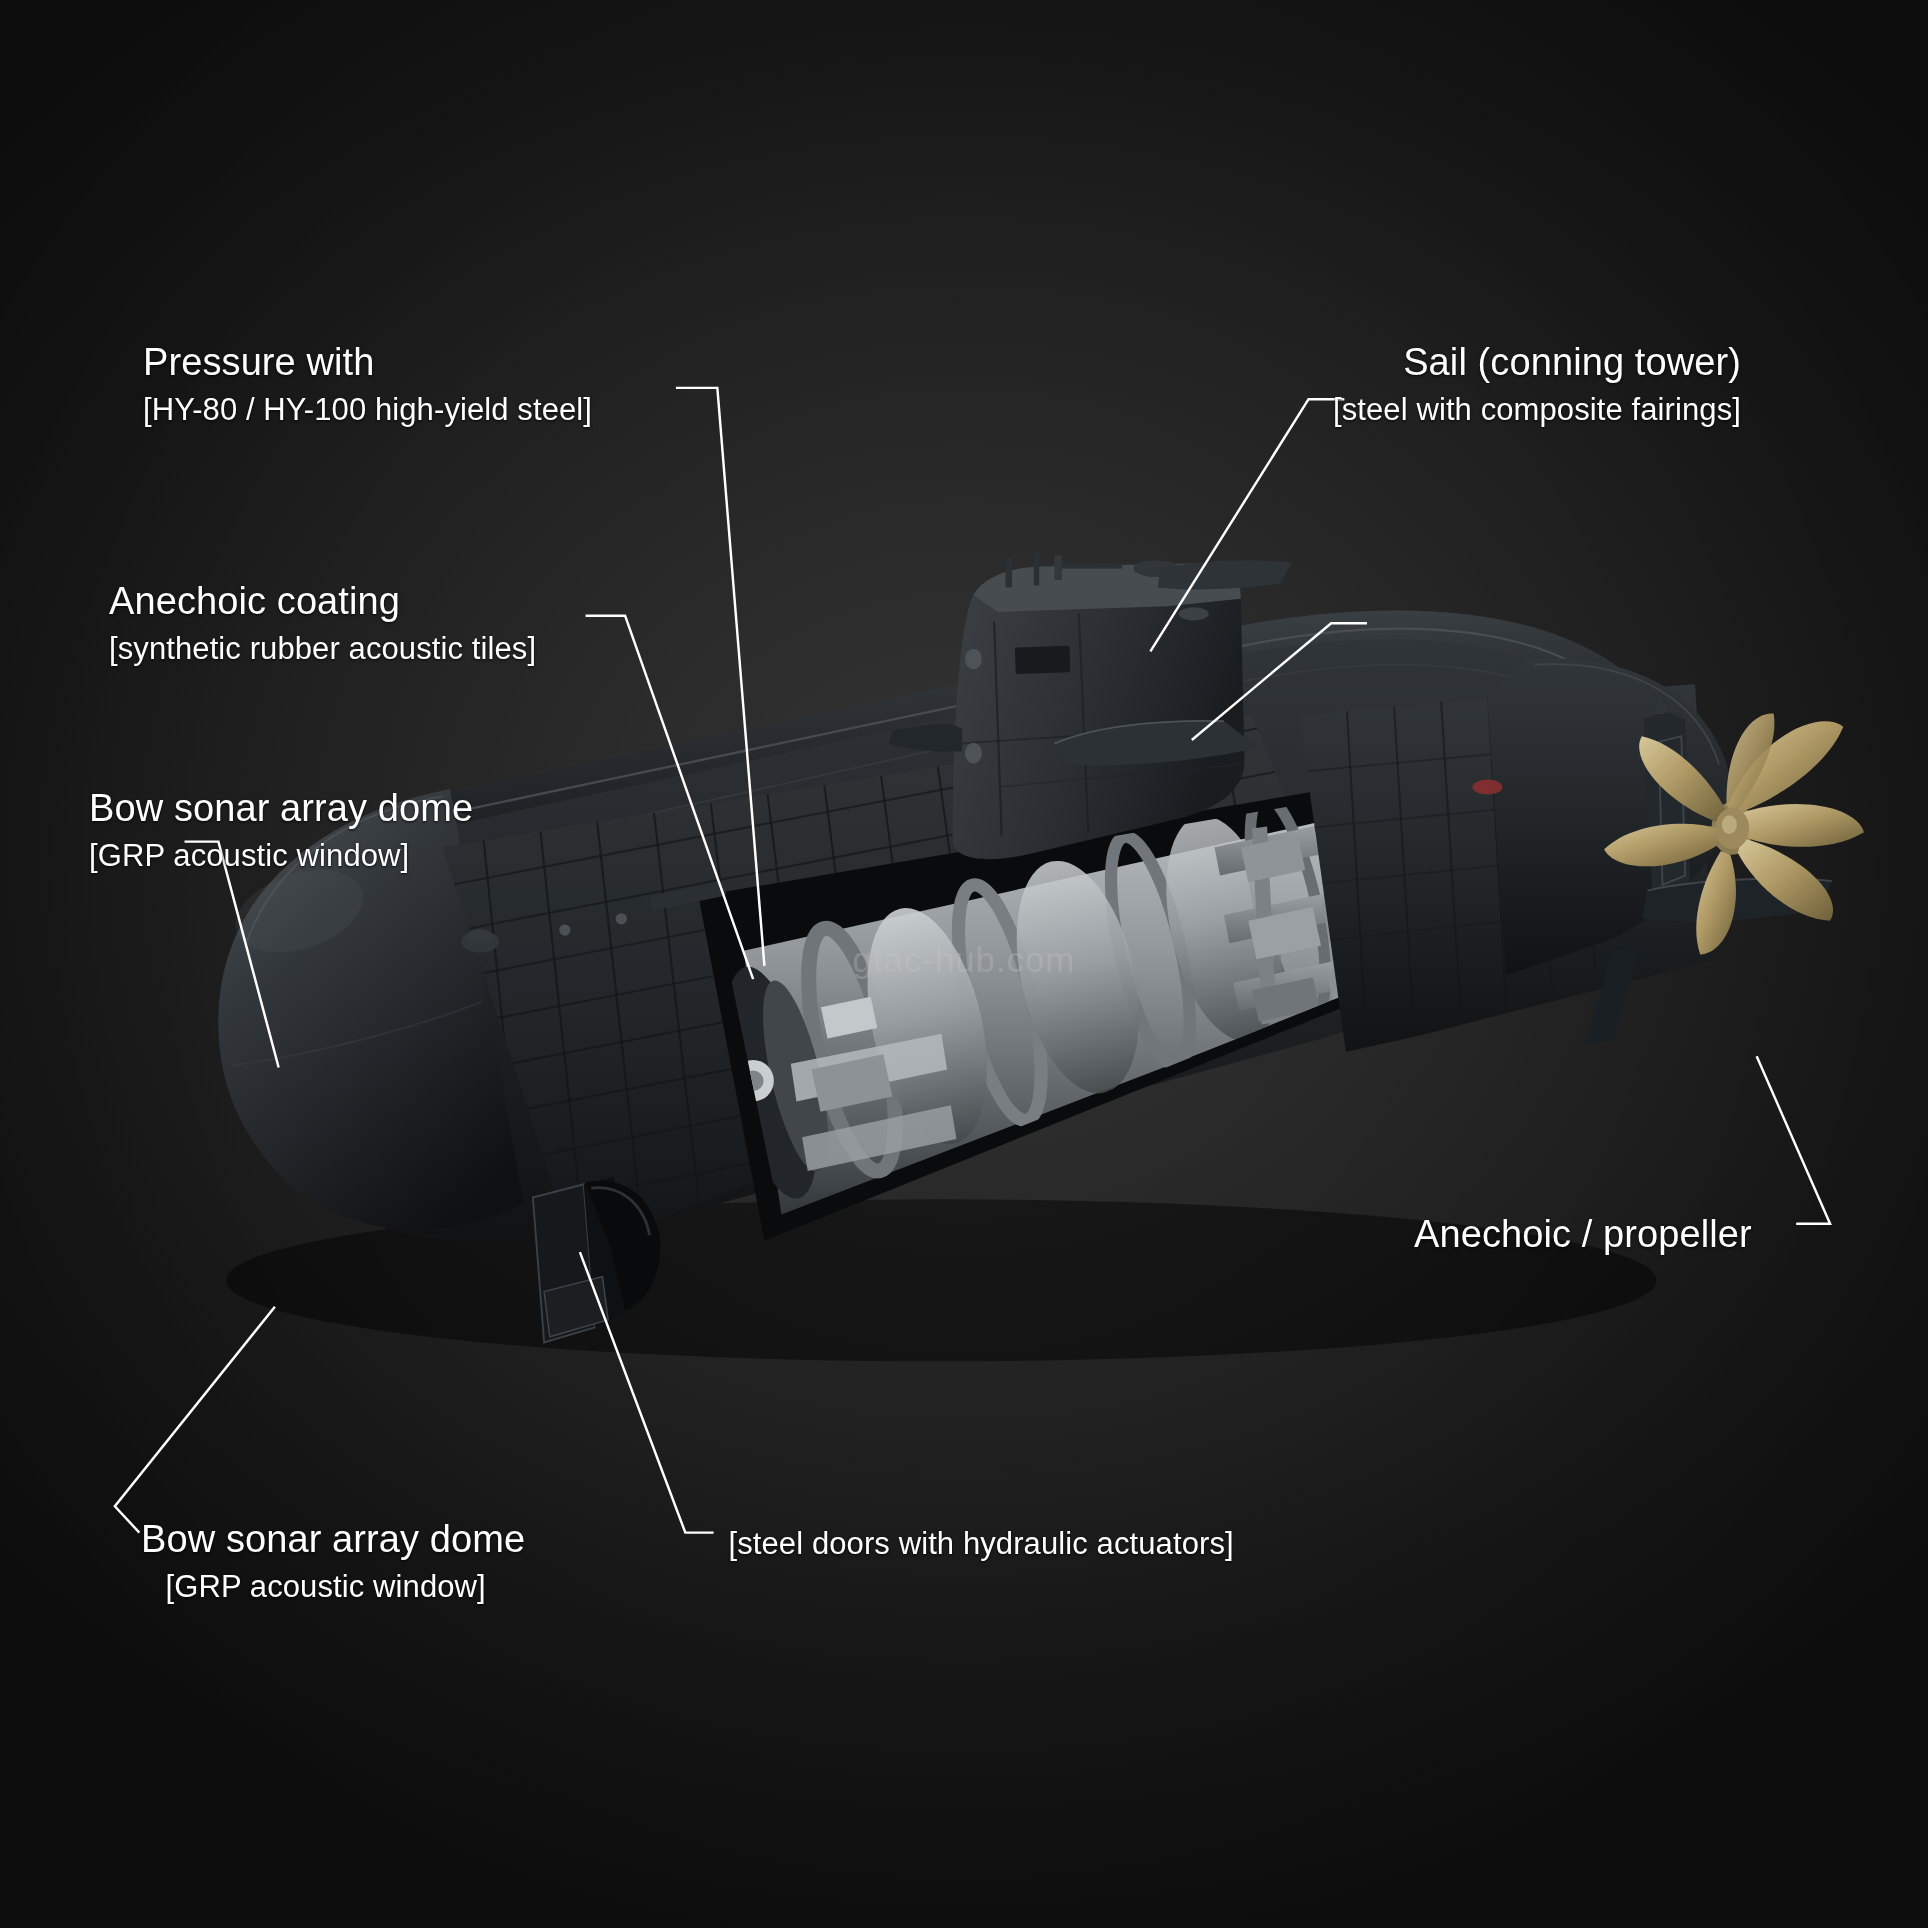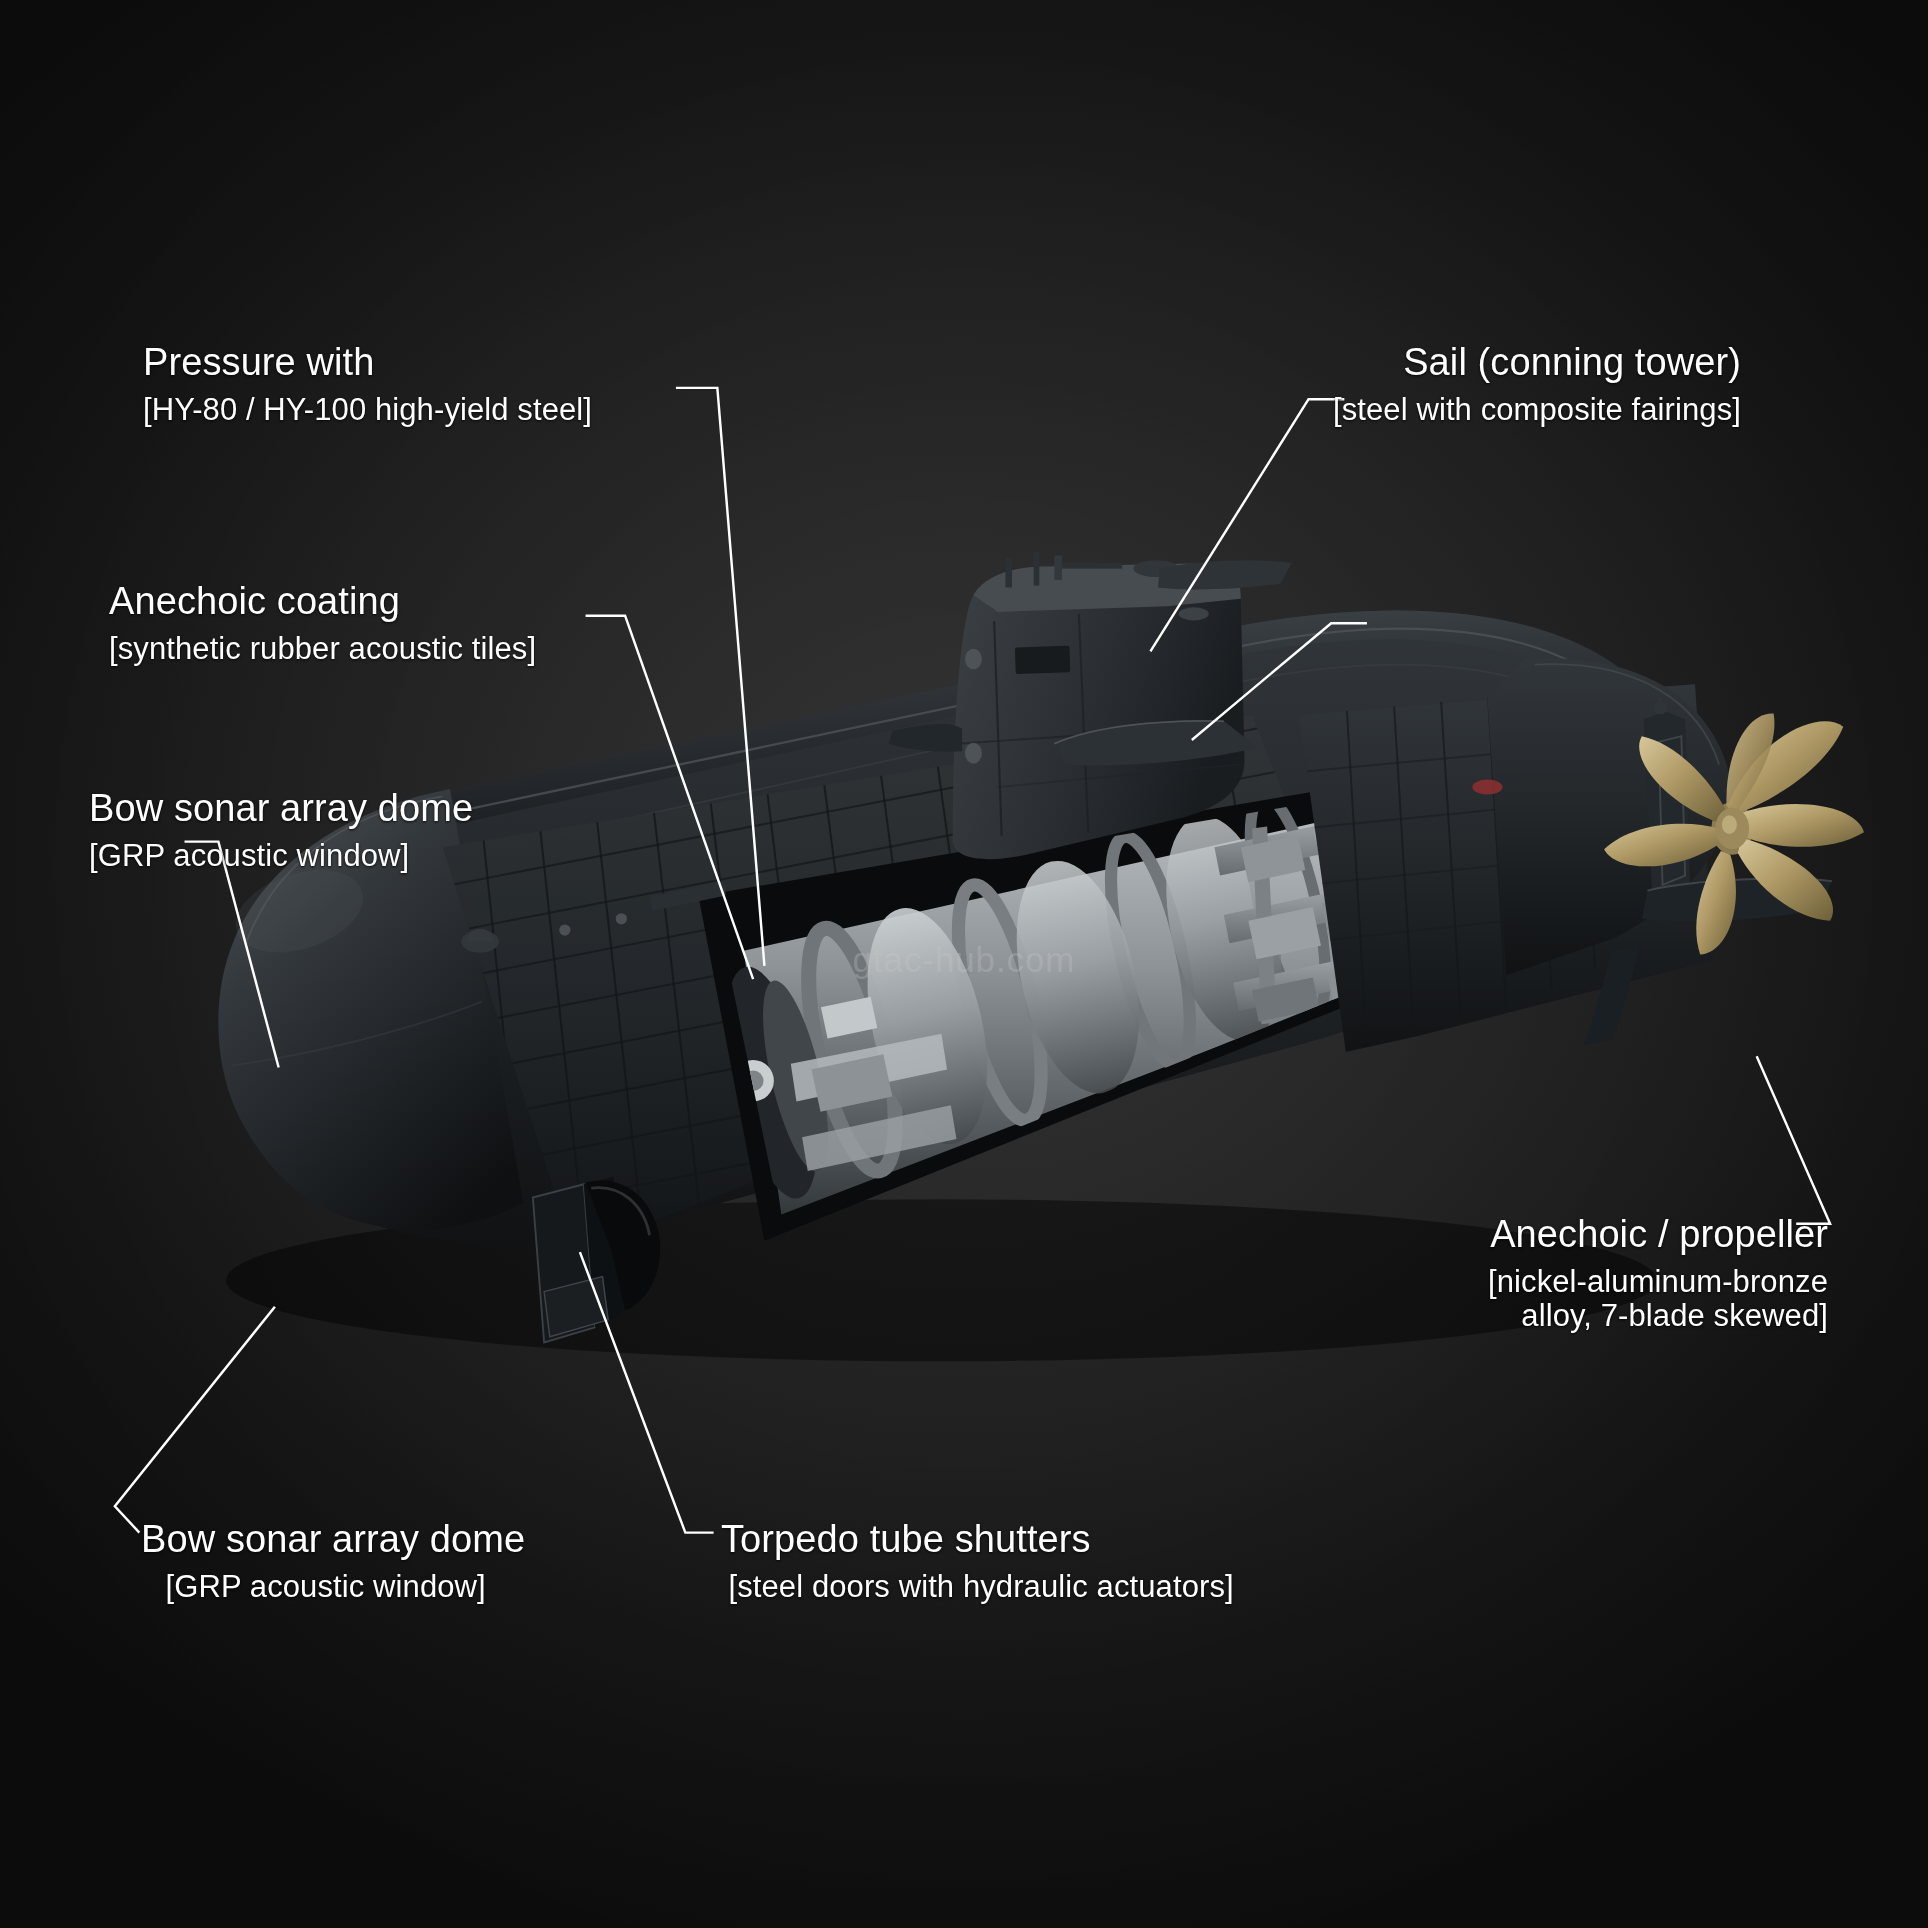--- a/index.html
+++ b/index.html
@@ -382,27 +382,25 @@
   </div>
 
   <div class="callout right" style="left:1333px;top:341px;">
     <div class="ttl">Sail (conning tower)</div>
     <div class="sub">[steel with composite fairings]</div>
   </div>
 
 
   <div class="callout right multi" style="left:1414px;top:1213px;">
     <div class="ttl">Anechoic / propeller</div>
-    <div class="sub">[nickel-aluminum-bronze alloy, 7-blade skewed]</div>
   </div>
 
   <div class="callout" style="left:141px;top:1518px;">
     <div class="ttl">Bow sonar array dome</div>
     <div class="sub" style="margin-left:24.5px;">[GRP acoustic window]</div>
   </div>
 
   <div class="callout" style="left:721px;top:1518px;">
-    <div class="ttl">Torpedo tube shutters</div>
     <div class="sub" style="margin-left:7.5px;">[steel doors with hydraulic actuators]</div>
   </div>
 
 </div>
 
 
 </body></html>

